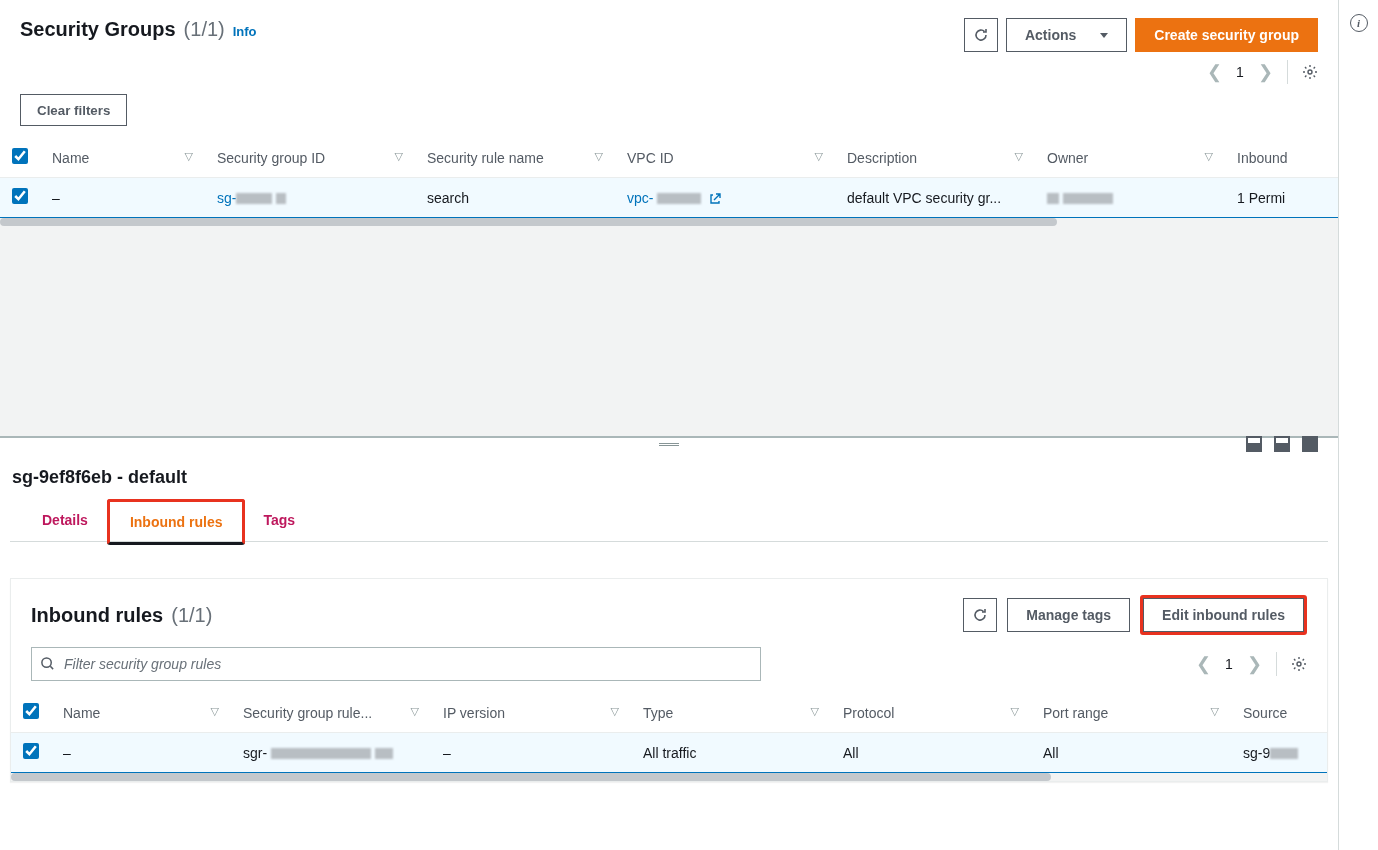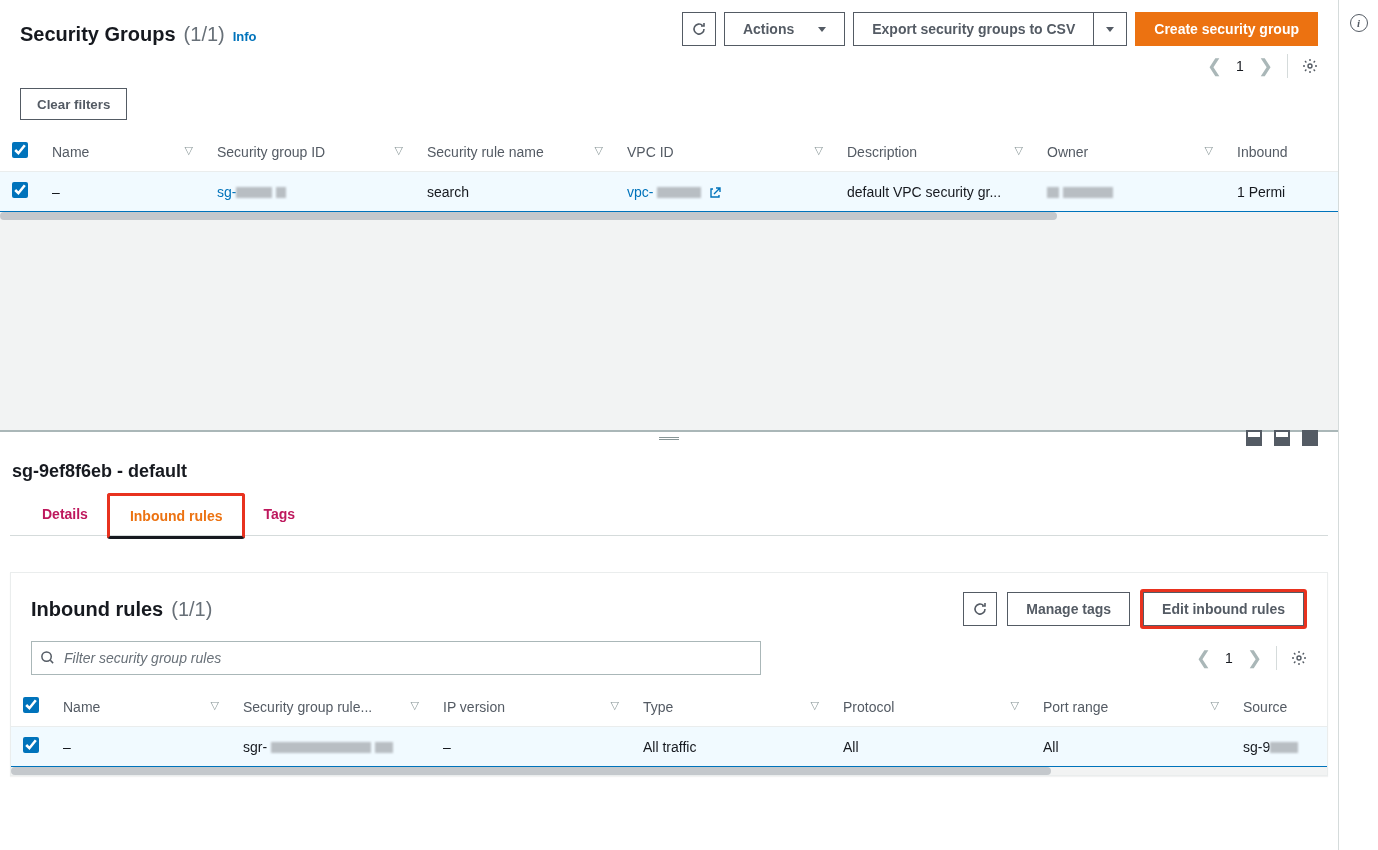--- a/index.html
+++ b/index.html
@@ -4,21 +4,21 @@
 <style>
 * { box-sizing: border-box; margin: 0; padding: 0; }
 body { font-family: "Amazon Ember", "Helvetica Neue", Arial, sans-serif; font-size: 14px; color: #16191f; background: #fff; }
 .page { display: flex; height: 850px; }
 .main { flex: 1; display: flex; flex-direction: column; overflow: hidden; }
 .right-rail { width: 40px; border-left: 1px solid #d5dbdb; display: flex; flex-direction: column; align-items: center; padding-top: 14px; }
 .info-circle { width: 18px; height: 18px; border: 1.5px solid #545b64; border-radius: 50%; display: flex; align-items: center; justify-content: center; font-size: 11px; font-weight: bold; color: #545b64; font-style: italic; font-family: Georgia, serif; }
 
 
 .top-panel { border-bottom: 1px solid #aab7b8; flex: 0 0 auto; overflow: hidden; }
-.panel-header { display: flex; align-items: flex-end; justify-content: space-between; padding: 12px 20px 8px 20px; }
+.panel-header { display: flex; align-items: flex-start; justify-content: space-between; padding: 18px 20px 8px 20px; }
 .header-left { display: flex; align-items: baseline; gap: 8px; }
 .header-title { font-size: 20px; font-weight: 700; }
 .header-count { font-size: 20px; font-weight: 400; color: #687078; }
 .info-link { color: #0073bb; font-size: 13px; font-weight: 600; cursor: pointer; }
 .header-actions { display: flex; gap: 8px; align-items: center; }
 
 .btn { border: 1px solid #545b64; background: #fff; padding: 6px 18px; font-size: 14px; font-weight: 700; color: #545b64; cursor: pointer; display: inline-flex; align-items: center; gap: 24px; height: 34px; }
 .btn-primary { background: #ec7211; border-color: #ec7211; color: #fff; }
 .btn-icon { width: 34px; padding: 0; justify-content: center; }
 .split-btn { display: flex; }
@@ -107,26 +107,20 @@
           <button class="btn btn-icon">
             <svg class="refresh-icon" viewBox="0 0 16 16" fill="none" stroke="#545b64" stroke-width="1.6">
                 <path d="M13 8a5 5 0 1 1-1.5-3.5"></path>
                 <path d="M13 2v3h-3"></path>
               </svg>
           </button>
           <button class="btn">
             <span>Actions</span>
             <span class="caret"></span>
           </button>
-          <div class="split-btn">
-            <button class="btn">Export security groups to CSV</button>
-            <button class="btn btn-caret">
-                <span class="caret"></span>
-              </button>
-          </div>
           <button class="btn btn-primary">Create security group</button>
         </div>
       </div>
 
       <div class="filter-row">
         <div class="pagination">
           <span class="page-nav">❮</span>
           <span class="page-num">1</span>
           <span class="page-nav">❯</span>
           <span class="divider"></span>

